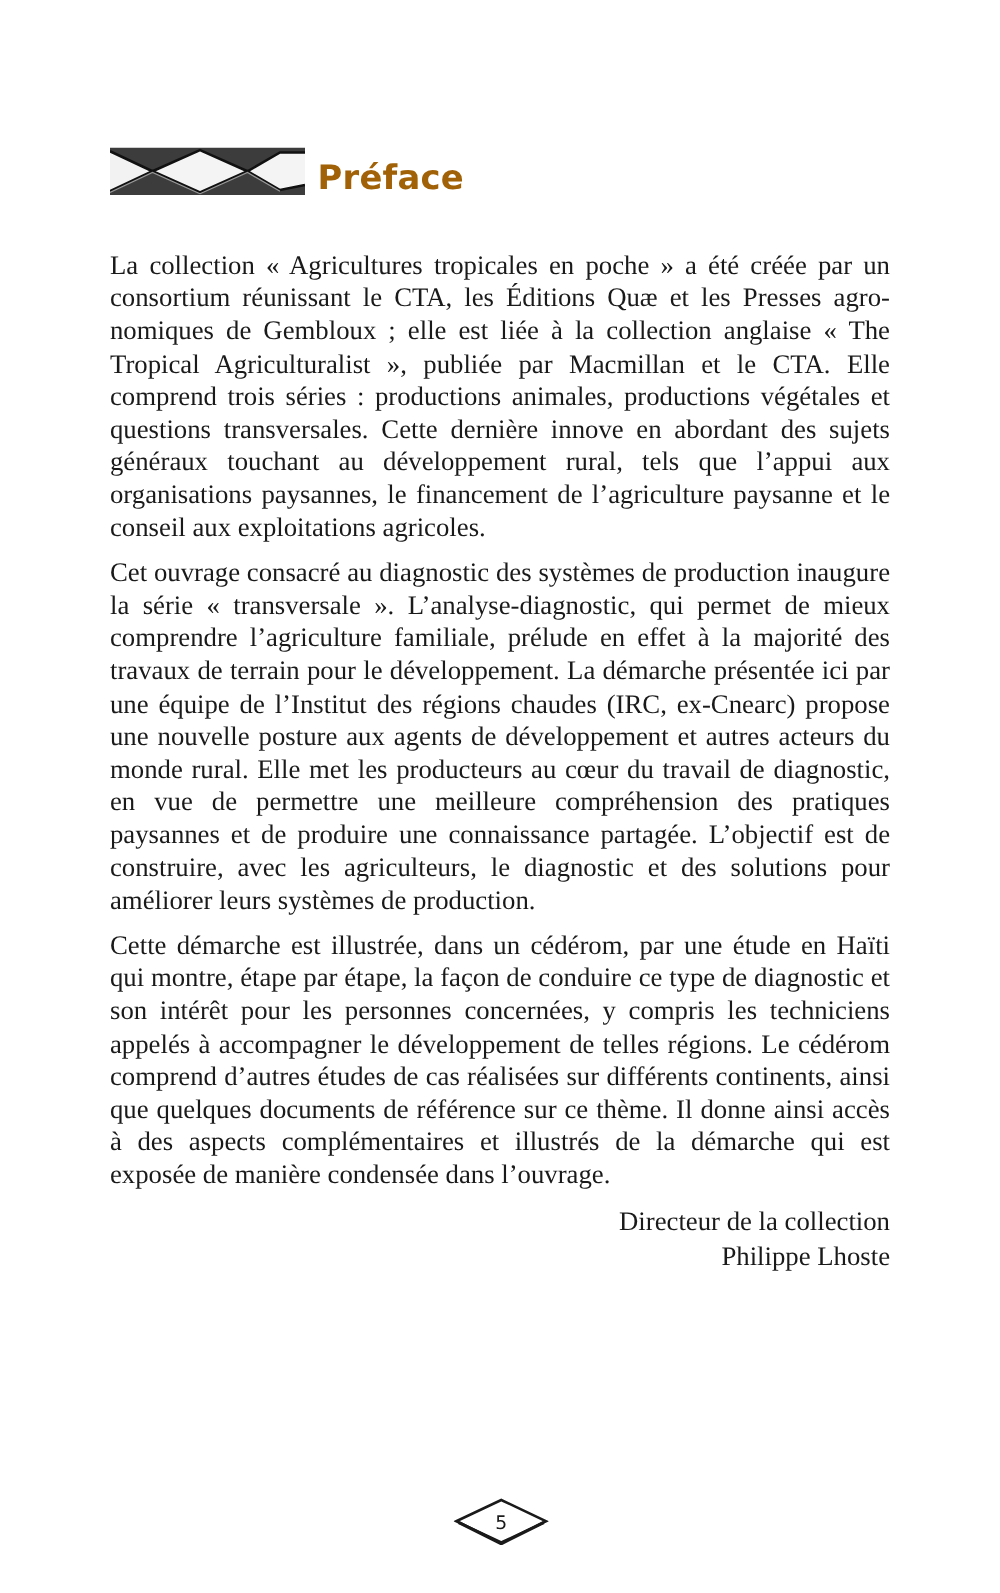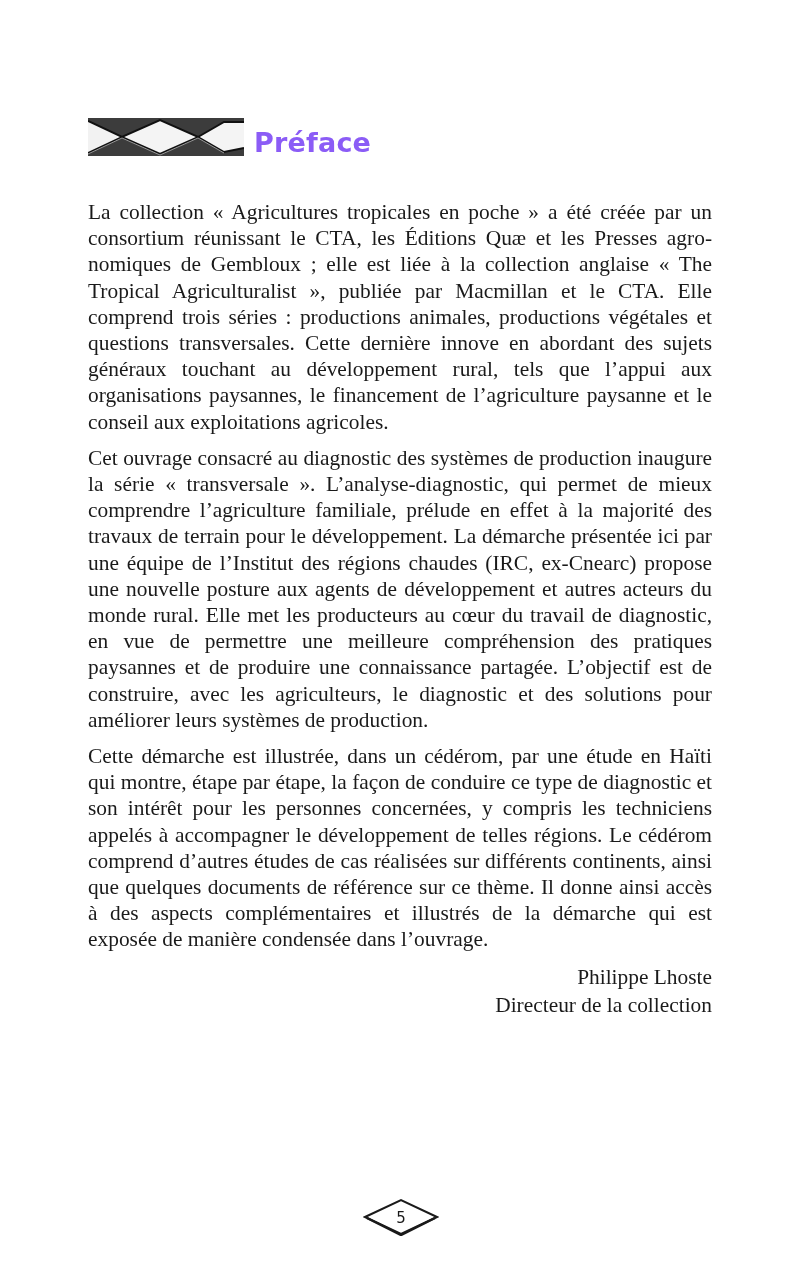--- a/index.html
+++ b/index.html
@@ -26,21 +26,21 @@
       width: 156px;
       height: 38px;
       display: block;
     }
     .page-title {
       font-family: "DejaVu Sans", sans-serif;
       font-weight: bold;
       font-size: 27px;
       margin-left: 10px;
       margin-top: 10px;
-      color: #8b5cf6;
+      color: #a16207;
       letter-spacing: 0.2px;
     }
     .body-text {
       position: absolute;
       left: 88px;
       top: 199px;
       width: 624px;
       font-family: "Liberation Serif", serif;
       font-size: 21.4px;
       line-height: 26.2px;
@@ -105,22 +105,22 @@
   <div class="page-title">Préface</div>
 </div>
 
 <div class="body-text">
   <p>La collection « Agricultures tropicales en poche » a été créée par un consortium réunissant le CTA, les Éditions Quæ et les Presses agro­nomiques de Gembloux ; elle est liée à la collection anglaise « The Tropical Agriculturalist », publiée par Macmillan et le CTA. Elle comprend trois séries : productions animales, productions végétales et questions transversales. Cette dernière innove en abordant des sujets généraux touchant au développement rural, tels que l’appui aux organisations paysannes, le financement de l’agriculture paysanne et le conseil aux exploitations agricoles.</p>
   <p>Cet ouvrage consacré au diagnostic des systèmes de production inau­gure la série « transversale ». L’analyse-diagnostic, qui permet de mieux comprendre l’agriculture familiale, prélude en effet à la majorité des travaux de terrain pour le développement. La démarche présentée ici par une équipe de l’Institut des régions chaudes (IRC, ex-Cnearc) propose une nouvelle posture aux agents de développement et autres acteurs du monde rural. Elle met les producteurs au cœur du travail de diagnostic, en vue de permettre une meilleure compréhension des pra­tiques paysannes et de produire une connaissance partagée. L’objectif est de construire, avec les agriculteurs, le diagnostic et des solutions pour améliorer leurs systèmes de production.</p>
   <p>Cette démarche est illustrée, dans un cédérom, par une étude en Haïti qui montre, étape par étape, la façon de conduire ce type de diagnostic et son intérêt pour les personnes concernées, y compris les techni­ciens appelés à accompagner le développement de telles régions. Le cédérom comprend d’autres études de cas réalisées sur différents continents, ainsi que quelques documents de référence sur ce thème. Il donne ainsi accès à des aspects complémentaires et illustrés de la démarche qui est exposée de manière condensée dans l’ouvrage.</p>
 </div>
 
 <div class="signature">
+  <div>Directeur de la collection</div>
   <div>Philippe Lhoste</div>
-  <div>Directeur de la collection</div>
 </div>
 
 <div class="page-number">
   <svg width="76" height="38" viewBox="0 0 76 38" xmlns="http://www.w3.org/2000/svg">
     <polygon points="2,19 38,2 74,19 38,36" fill="#ffffff" stroke="#1a1a1a" stroke-width="2"></polygon>
     <polyline points="4,20 38,37 72,20" fill="none" stroke="#1a1a1a" stroke-width="2.5"></polyline>
   </svg>
   <span>5</span>
 </div>
 

